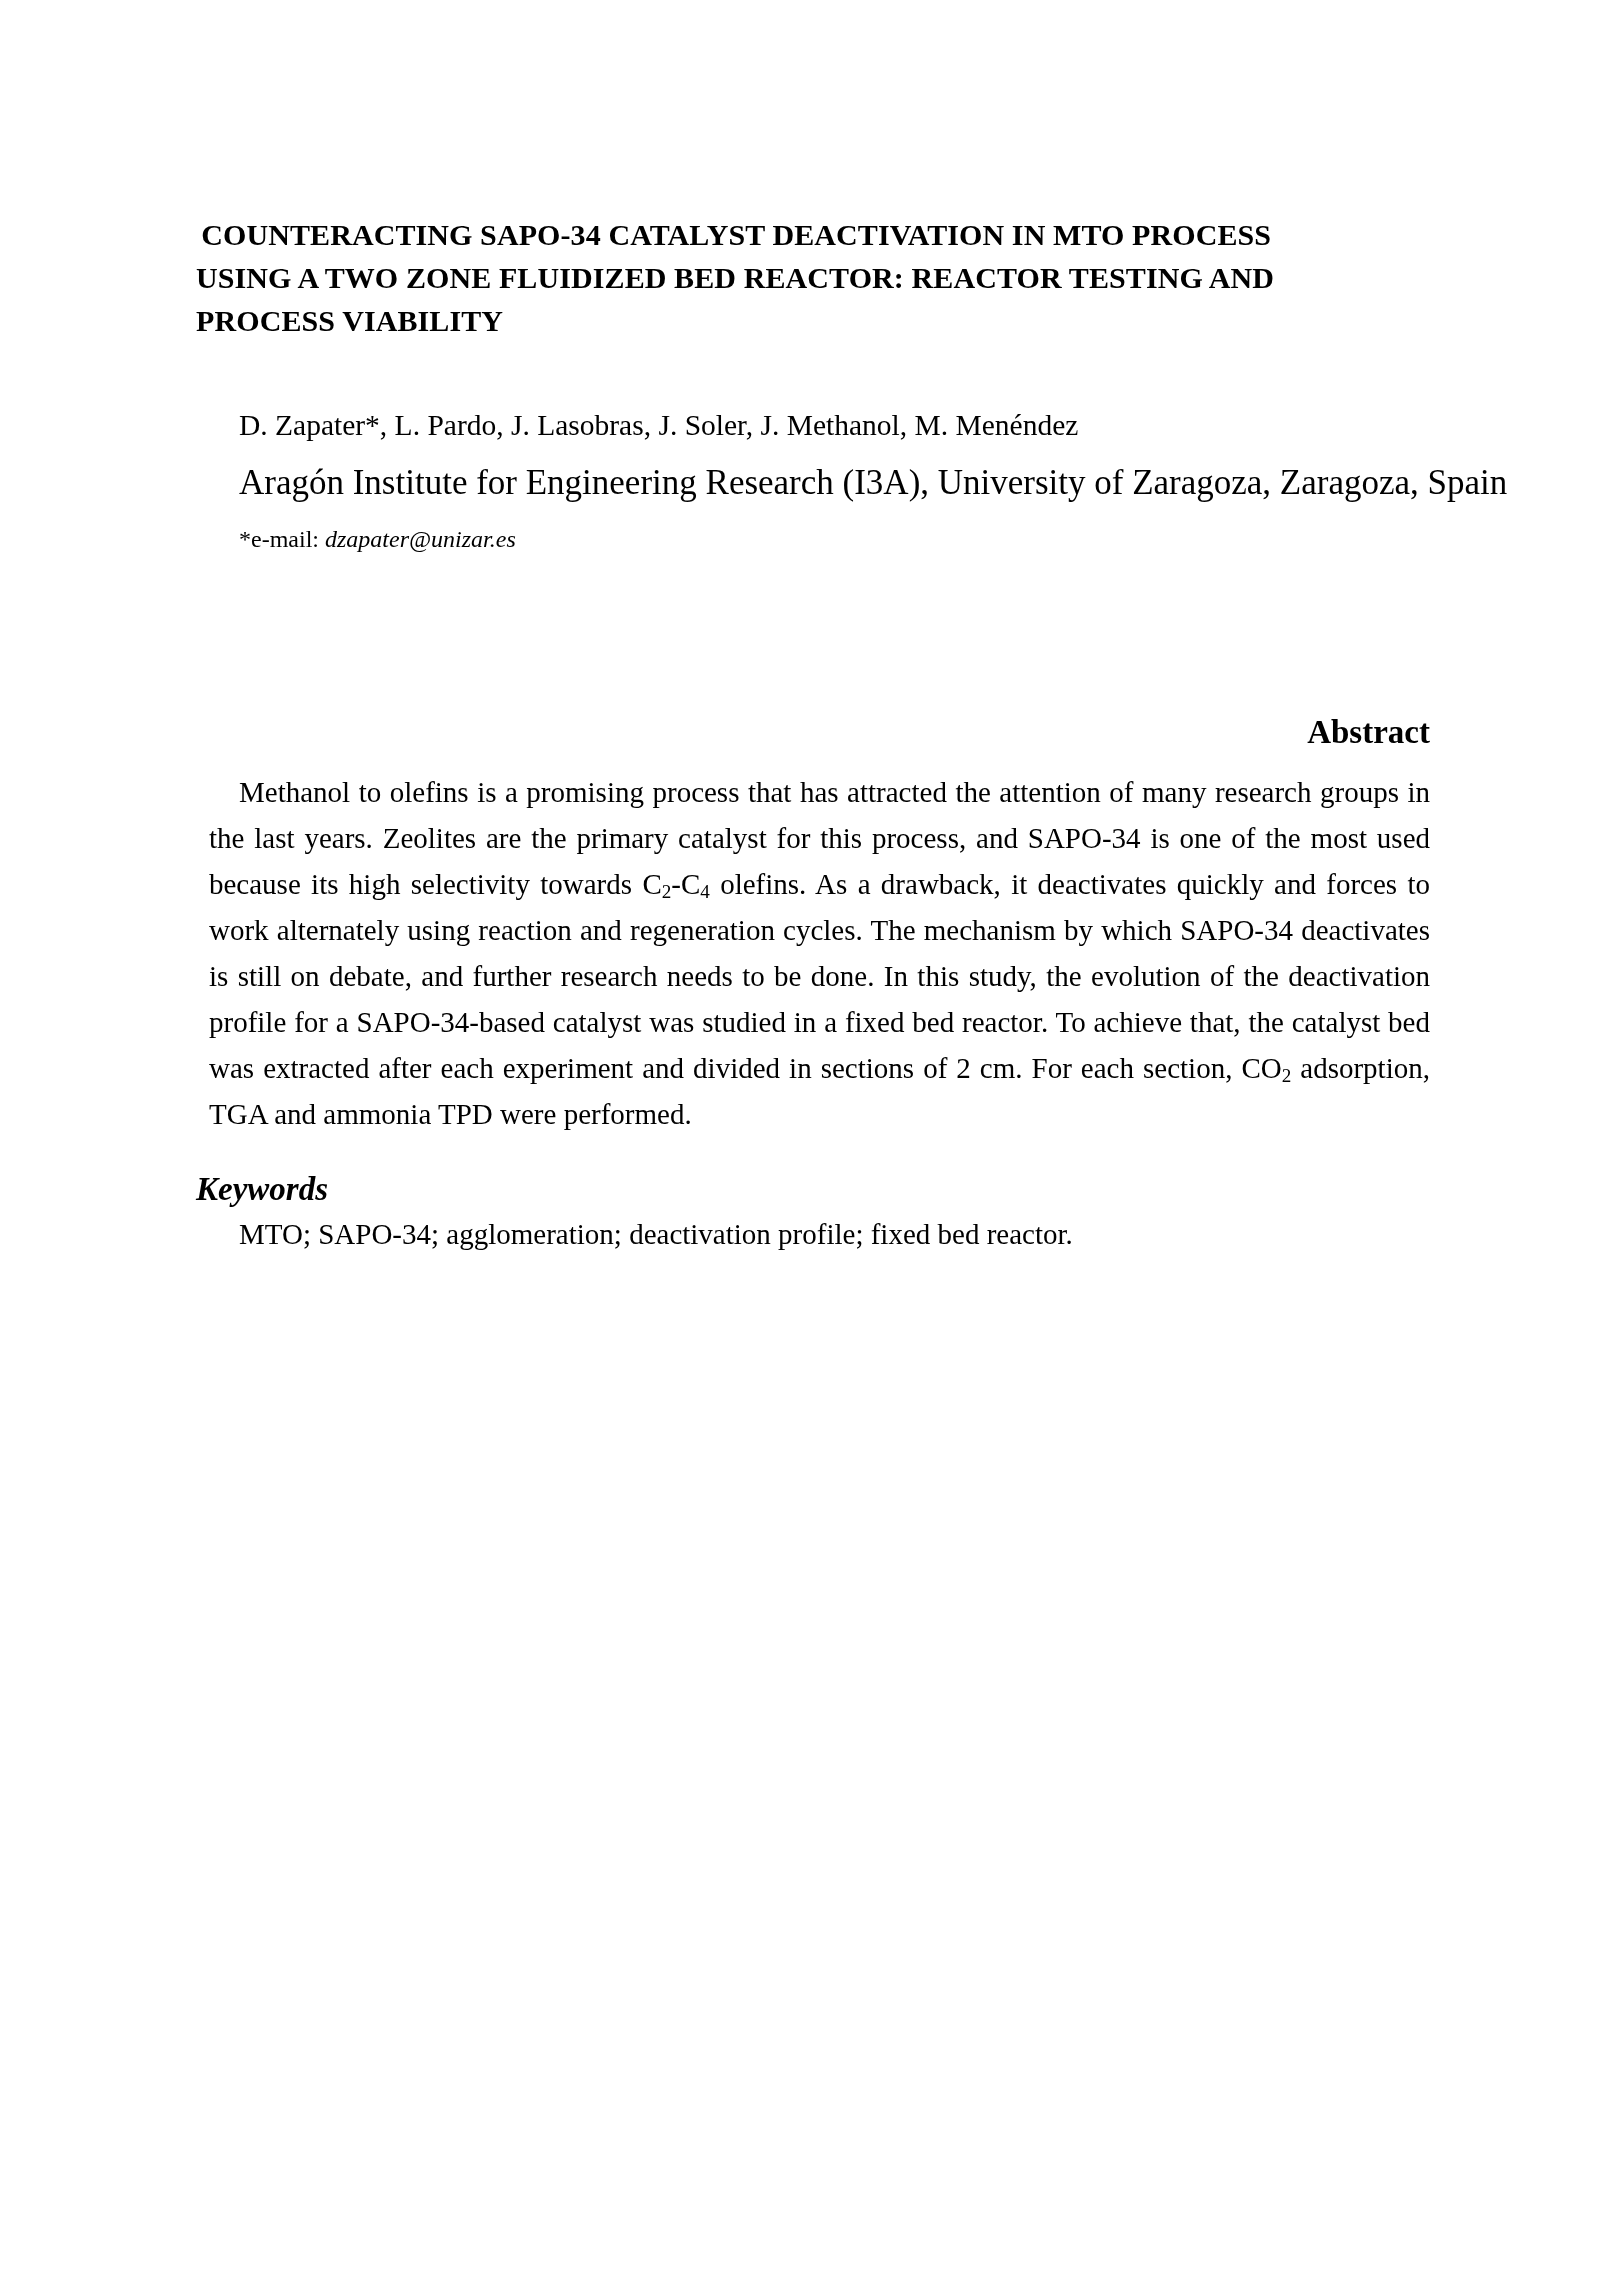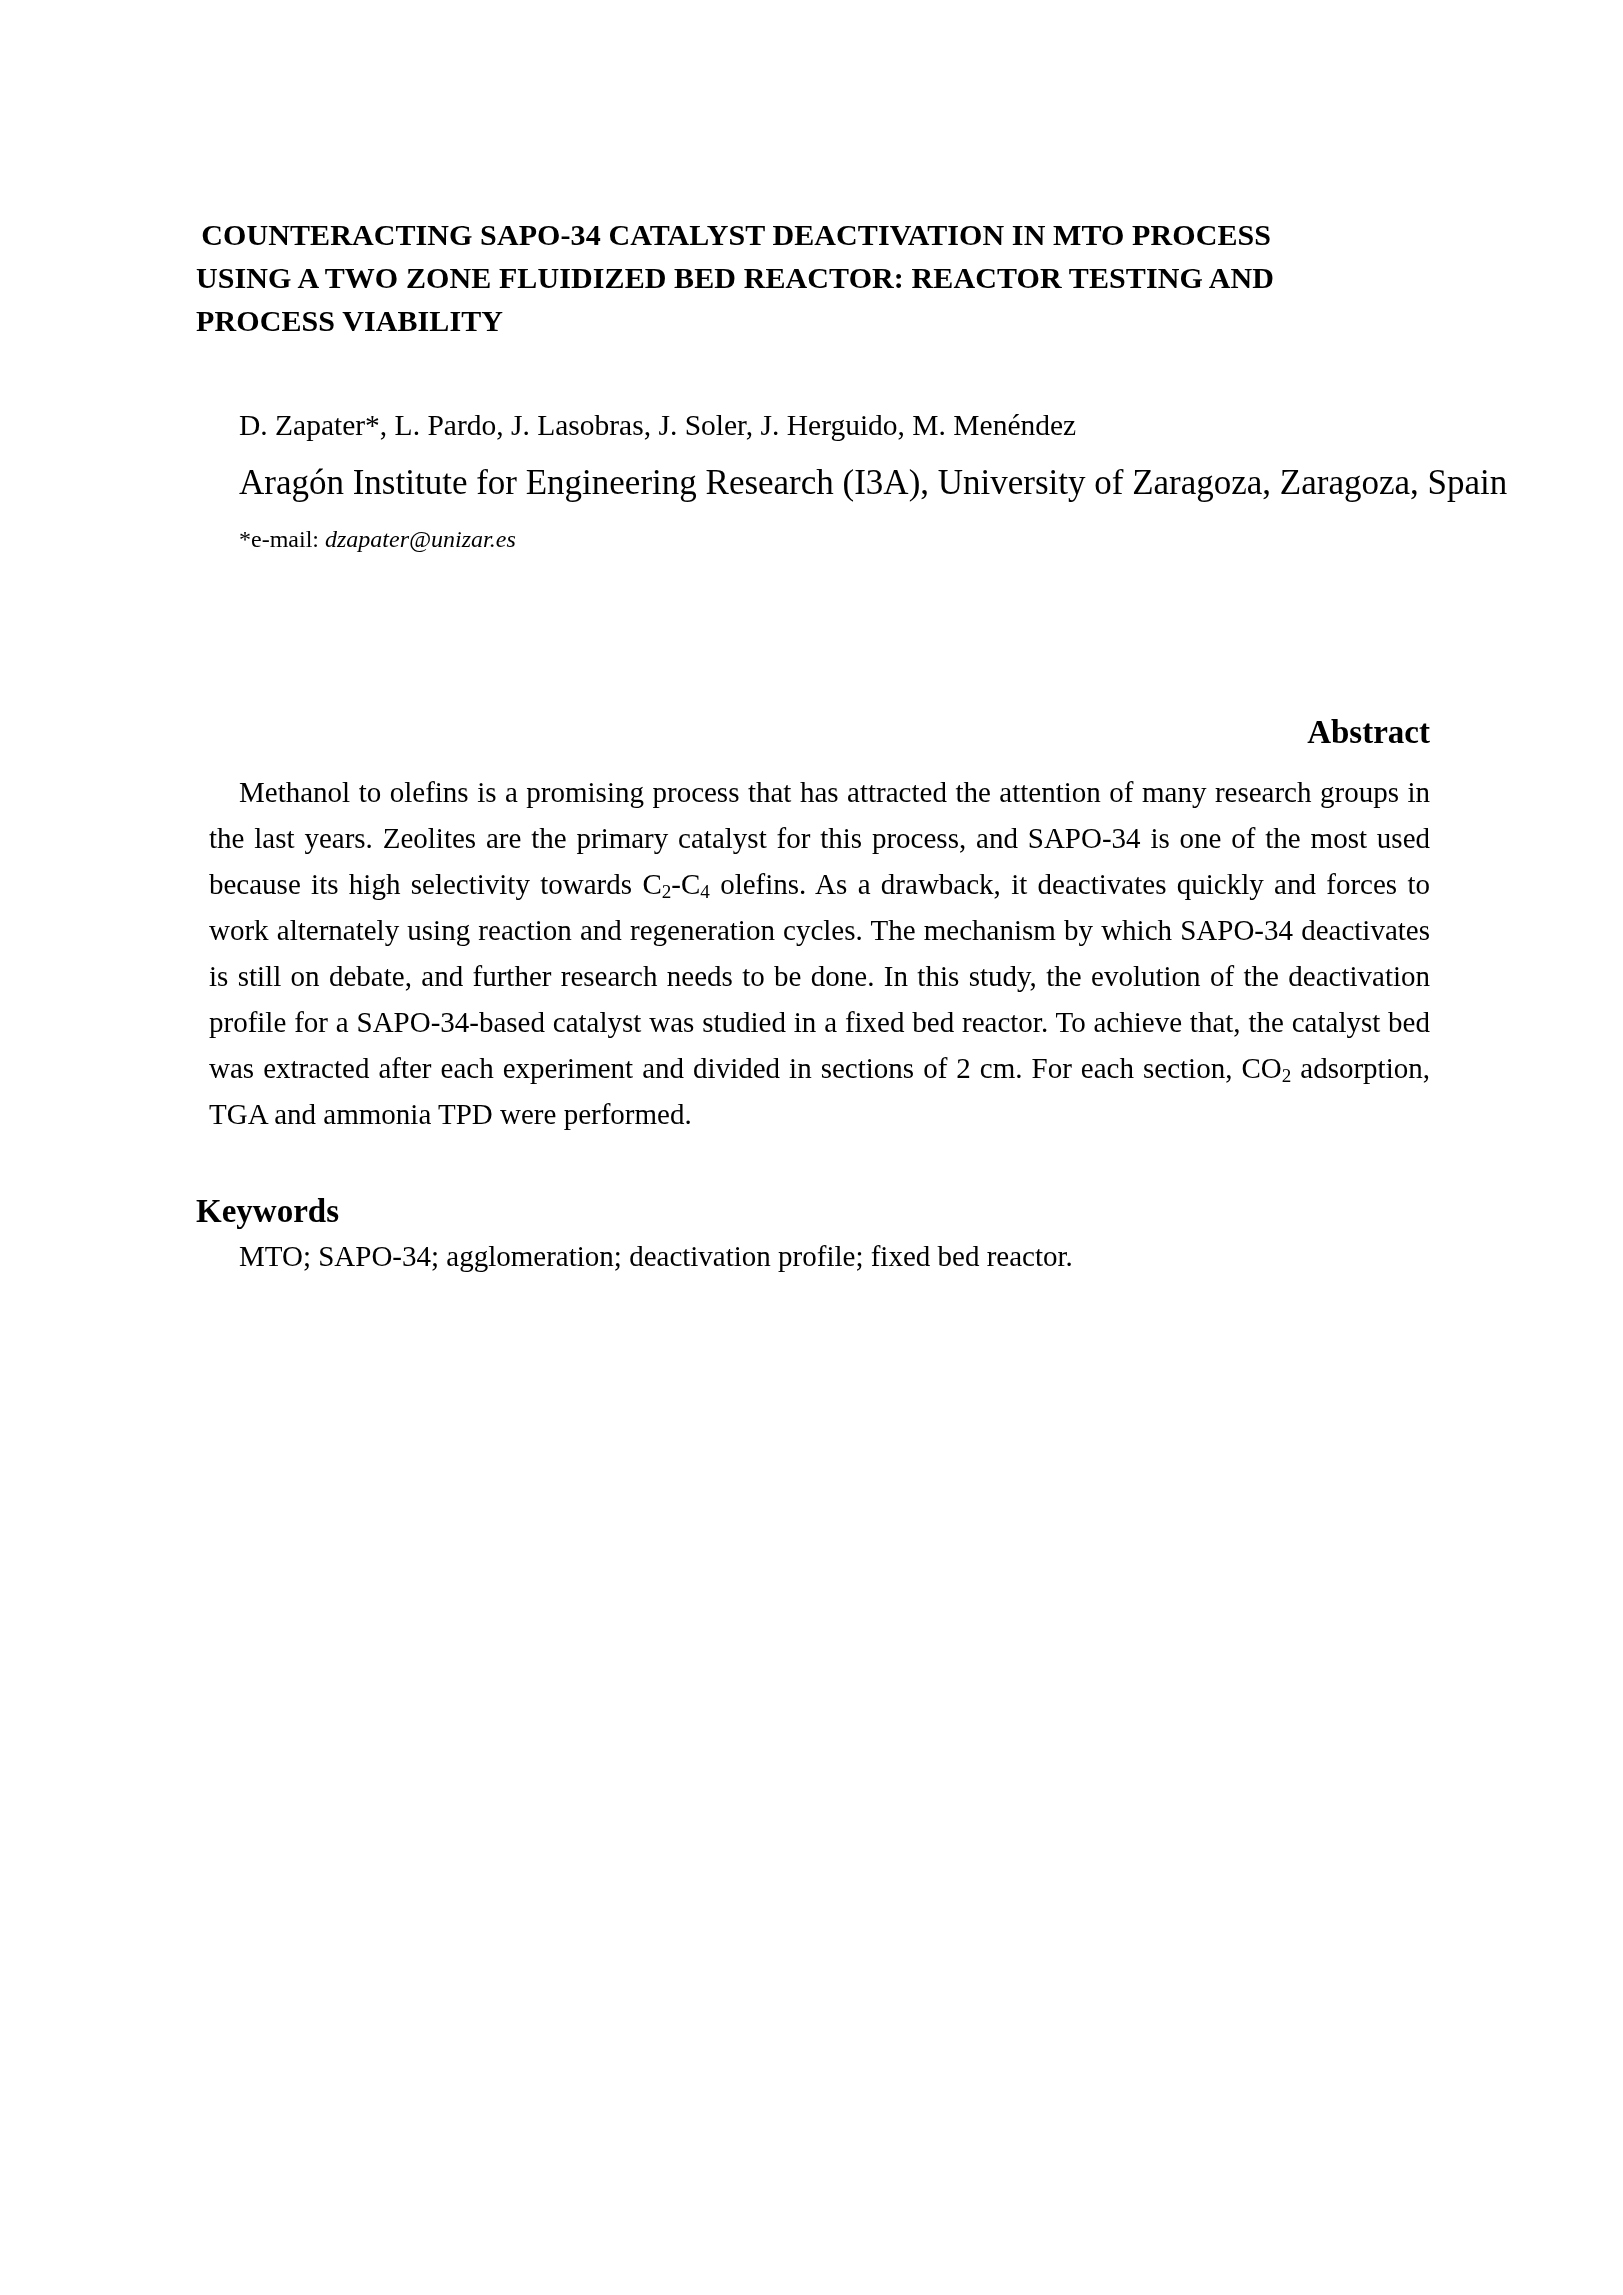--- a/index.html
+++ b/index.html
@@ -73,21 +73,22 @@
   .section-heading {
     font-size: 33px;
     font-weight: bold;
     line-height: 38px;
   }
   .heading-abstract {
     margin-top: 145px;
     text-align: right;
   }
   .heading-keywords {
-    margin-top: 55px;
+    margin-top: 33px;
+    font-style: italic;
   }
 
   
   .body-par {
     font-size: 29px;
     line-height: 46px;
     text-align: justify;
     text-justify: inter-word;
     margin: 0;
     padding-left: 13px;
@@ -113,21 +114,21 @@
 <div class="page">
   <div class="content">
 
     <div class="title-block">
       <div class="title-line first">COUNTERACTING SAPO-34 CATALYST DEACTIVATION IN MTO PROCESS</div>
       <div class="title-line">USING A TWO ZONE FLUIDIZED BED REACTOR: REACTOR TESTING AND</div>
       <div class="title-line">PROCESS VIABILITY</div>
     </div>
 
     <div class="author-block">
-      <div class="author-line">D. Zapater*, L. Pardo, J. Lasobras, J. Soler, J. Herguido, M. Menéndez</div>
+      <div class="author-line">D. Zapater*, L. Pardo, J. Lasobras, J. Soler, J. Methanol, M. Menéndez</div>
       <div class="affiliation-line">Aragón Institute for Engineering Research (I3A), University of Zaragoza, Zaragoza, Spain</div>
       <div class="email-line"><span>*e-mail: </span><span class="addr">dzapater@unizar.es</span></div>
     </div>
 
     <div class="section-heading heading-abstract">Abstract</div>
     <p class="body-par par-abstract"><span>Methanol to olefins is a promising process that has attracted the attention of many research groups in the last years. Zeolites are the primary catalyst for this process, and SAPO-34 is one of the most used because its high selectivity towards C</span><sub>2</sub><span>-C</span><sub>4</sub><span> olefins. As a drawback, it deactivates quickly and forces to work alternately using reaction and regeneration cycles. The mechanism by which SAPO-34 deactivates is still on debate, and further research needs to be done. In this study, the evolution of the deactivation profile for a SAPO-34-based catalyst was studied in a fixed bed reactor. To achieve that, the catalyst bed was extracted after each experiment and divided in sections of 2 cm. For each section, CO</span><sub>2</sub><span> adsorption, TGA and ammonia TPD were performed.</span></p>
 
     <div class="section-heading heading-keywords">Keywords</div>
     <p class="body-par par-keywords">MTO; SAPO-34; agglomeration; deactivation profile; fixed bed reactor.</p>
 

